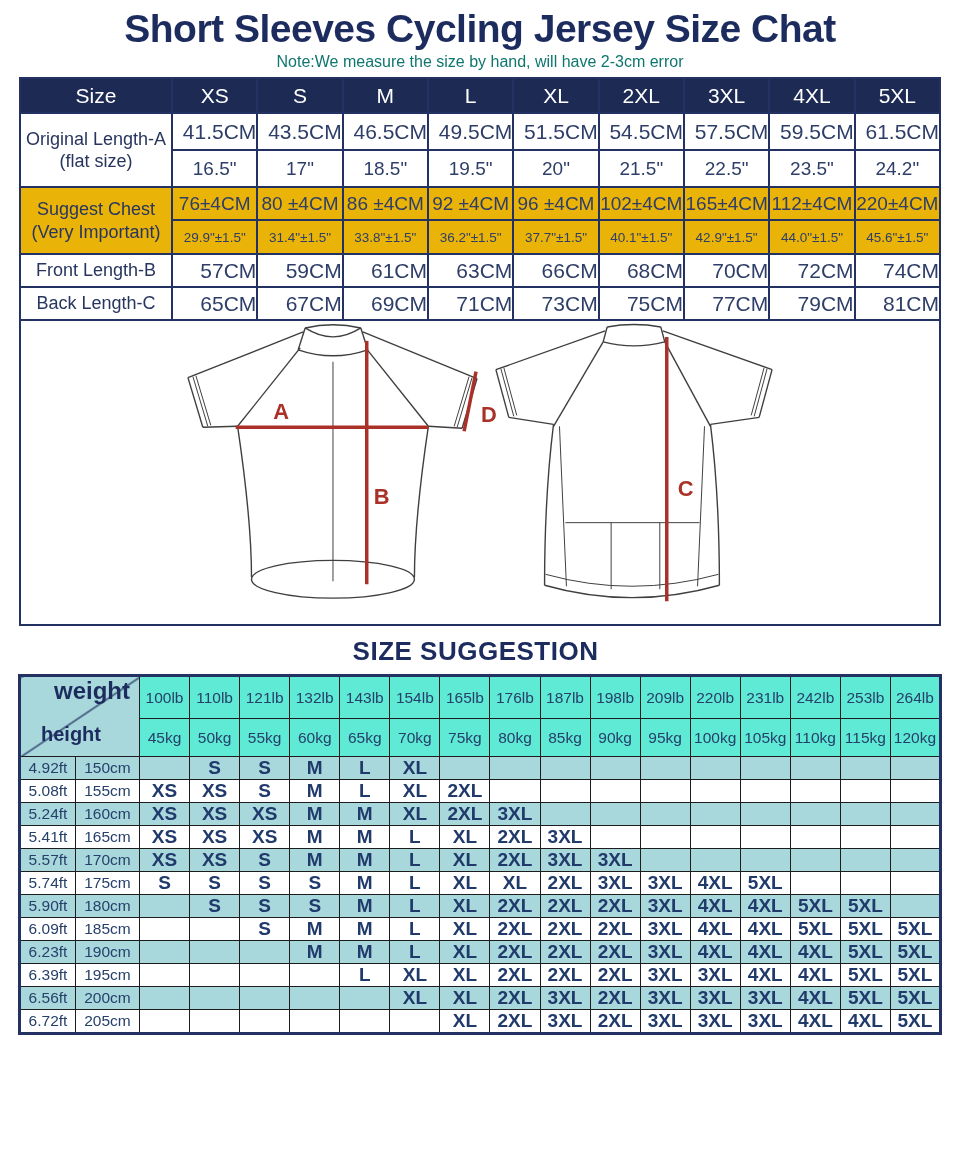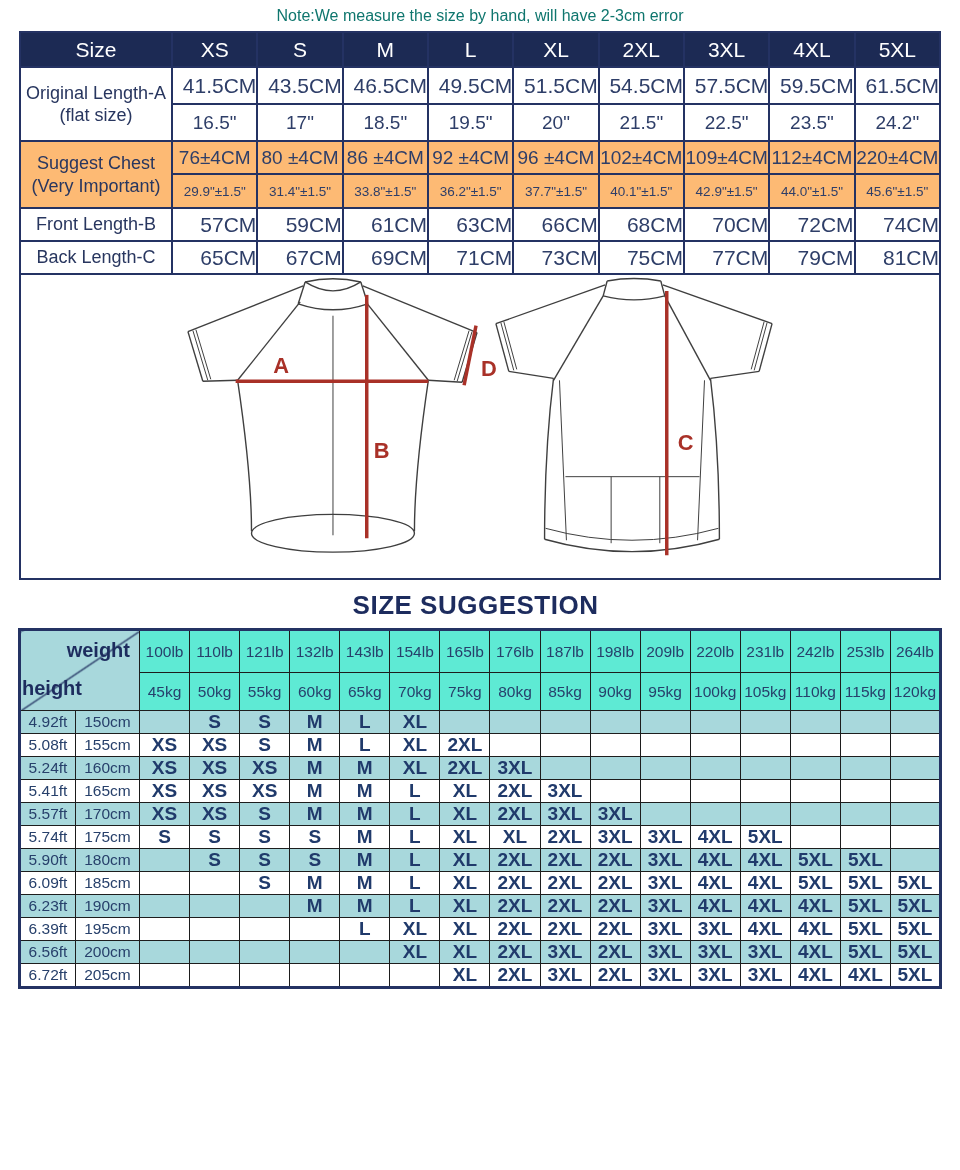--- a/index.html
+++ b/index.html
@@ -10,42 +10,43 @@
   .wrap{width:922px;margin:6px auto 0 auto;}
   
   #t1{border-collapse:collapse;width:922px;table-layout:fixed;}
   #t1 th,#t1 td{border:2px solid #243263;text-align:center;vertical-align:middle;padding:0;overflow:hidden;}
   #t1 th{background:#1c2a54;color:#ffffff;font-size:21px;height:33px;font-weight:normal;}
   #t1 .lbl{font-size:18px;color:#28365f;line-height:1.25;font-weight:normal;}
   #t1 .v-lg{font-size:21px;color:#2e3e68;text-align:right;}
   #t1 .v-md{font-size:19px;color:#2e3e68;}
   #t1 .v-sm{font-size:13.5px;color:#2e3e68;}
   #t1 tr.h37{height:37px}#t1 tr.h33{height:33px}#t1 tr.h34{height:34px}
-  .hl{background:#fdba74;}
+  .hl{background:#eab308;}
   
   .diagram-box{border:2px solid #243263;border-top:none;height:303px;background:#fff;}
   
   .sugg-head{text-align:center;font-size:26px;font-weight:bold;color:#1d2c5e;margin:10px 9px 7px 0;letter-spacing:.5px;}
   
   #t2{border-collapse:collapse;width:924px;table-layout:fixed;border:3px solid #243263;margin:0 auto;}
   #t2 td{border:1.5px solid #1d1d1d;text-align:center;vertical-align:middle;padding:0;overflow:hidden;}
   #t2 tr.hdr1{height:43px}#t2 tr.hdr2{height:38px}#t2 tr.brow{height:18px}
   #t2 .wcell{font-size:15.5px;color:#27406b;background:#5eead4;}
   #t2 .sizecell{font-size:19px;font-weight:bold;color:#203a6b;}
   #t2 .ftcell,#t2 .cmcell{font-size:15.5px;color:#27406b;font-weight:normal;}
   #t2 tr.stripe td{background:#a8d8dc;}
   .diag{position:relative;background:#a8d8dc;background-image:linear-gradient(to bottom right,rgba(0,0,0,0) calc(50% - 1.3px),#203060 50%,rgba(0,0,0,0) calc(50% + 1.3px));}
-  .diag .wl{position:absolute;top:8px;right:9px;font-size:20px;font-weight:bold;color:#1d2c5e;}
-  .diag .hl2{position:absolute;bottom:10px;left:1px;font-size:20px;font-weight:bold;color:#1d2c5e;}
+  .diag .wl{position:absolute;top:0;right:9px;font-size:24px;font-weight:bold;color:#1d2c5e;}
+  .diag .hl2{position:absolute;bottom:10px;left:20px;font-size:20px;font-weight:bold;color:#1d2c5e;}
   svg text{font-family:"Liberation Sans",sans-serif;}
 </style>
 </head>
 <body>
 
 <div class="titlebar">
+  <h1>Short Sleeves Cycling Jersey Size Chat</h1>
   <div class="note">Note:We measure the size by hand, will have 2-3cm error</div>
 </div>
 
 <div class="wrap">
   <table id="t1">
     <colgroup>
       <col style="width:152px">
       <col span="9">
     </colgroup>
     <tbody id="t1-body">
@@ -91,21 +92,21 @@
           <td class="lbl hl" rowspan="2">
             <div>Suggest Chest</div>
             <div>(Very Important)</div>
           </td>
           <td class="v-md hl">76±4CM</td>
           <td class="v-md hl">80 ±4CM</td>
           <td class="v-md hl">86 ±4CM</td>
           <td class="v-md hl">92 ±4CM</td>
           <td class="v-md hl">96 ±4CM</td>
           <td class="v-md hl">102±4CM</td>
-          <td class="v-md hl">109±4CM</td>
+          <td class="v-md hl">165±4CM</td>
           <td class="v-md hl">112±4CM</td>
           <td class="v-md hl">220±4CM</td>
         </tr>
         <tr class="h34">
           <td class="v-sm hl">29.9"±1.5"</td>
           <td class="v-sm hl">31.4"±1.5"</td>
           <td class="v-sm hl">33.8"±1.5"</td>
           <td class="v-sm hl">36.2"±1.5"</td>
           <td class="v-sm hl">37.7"±1.5"</td>
           <td class="v-sm hl">40.1"±1.5"</td>

